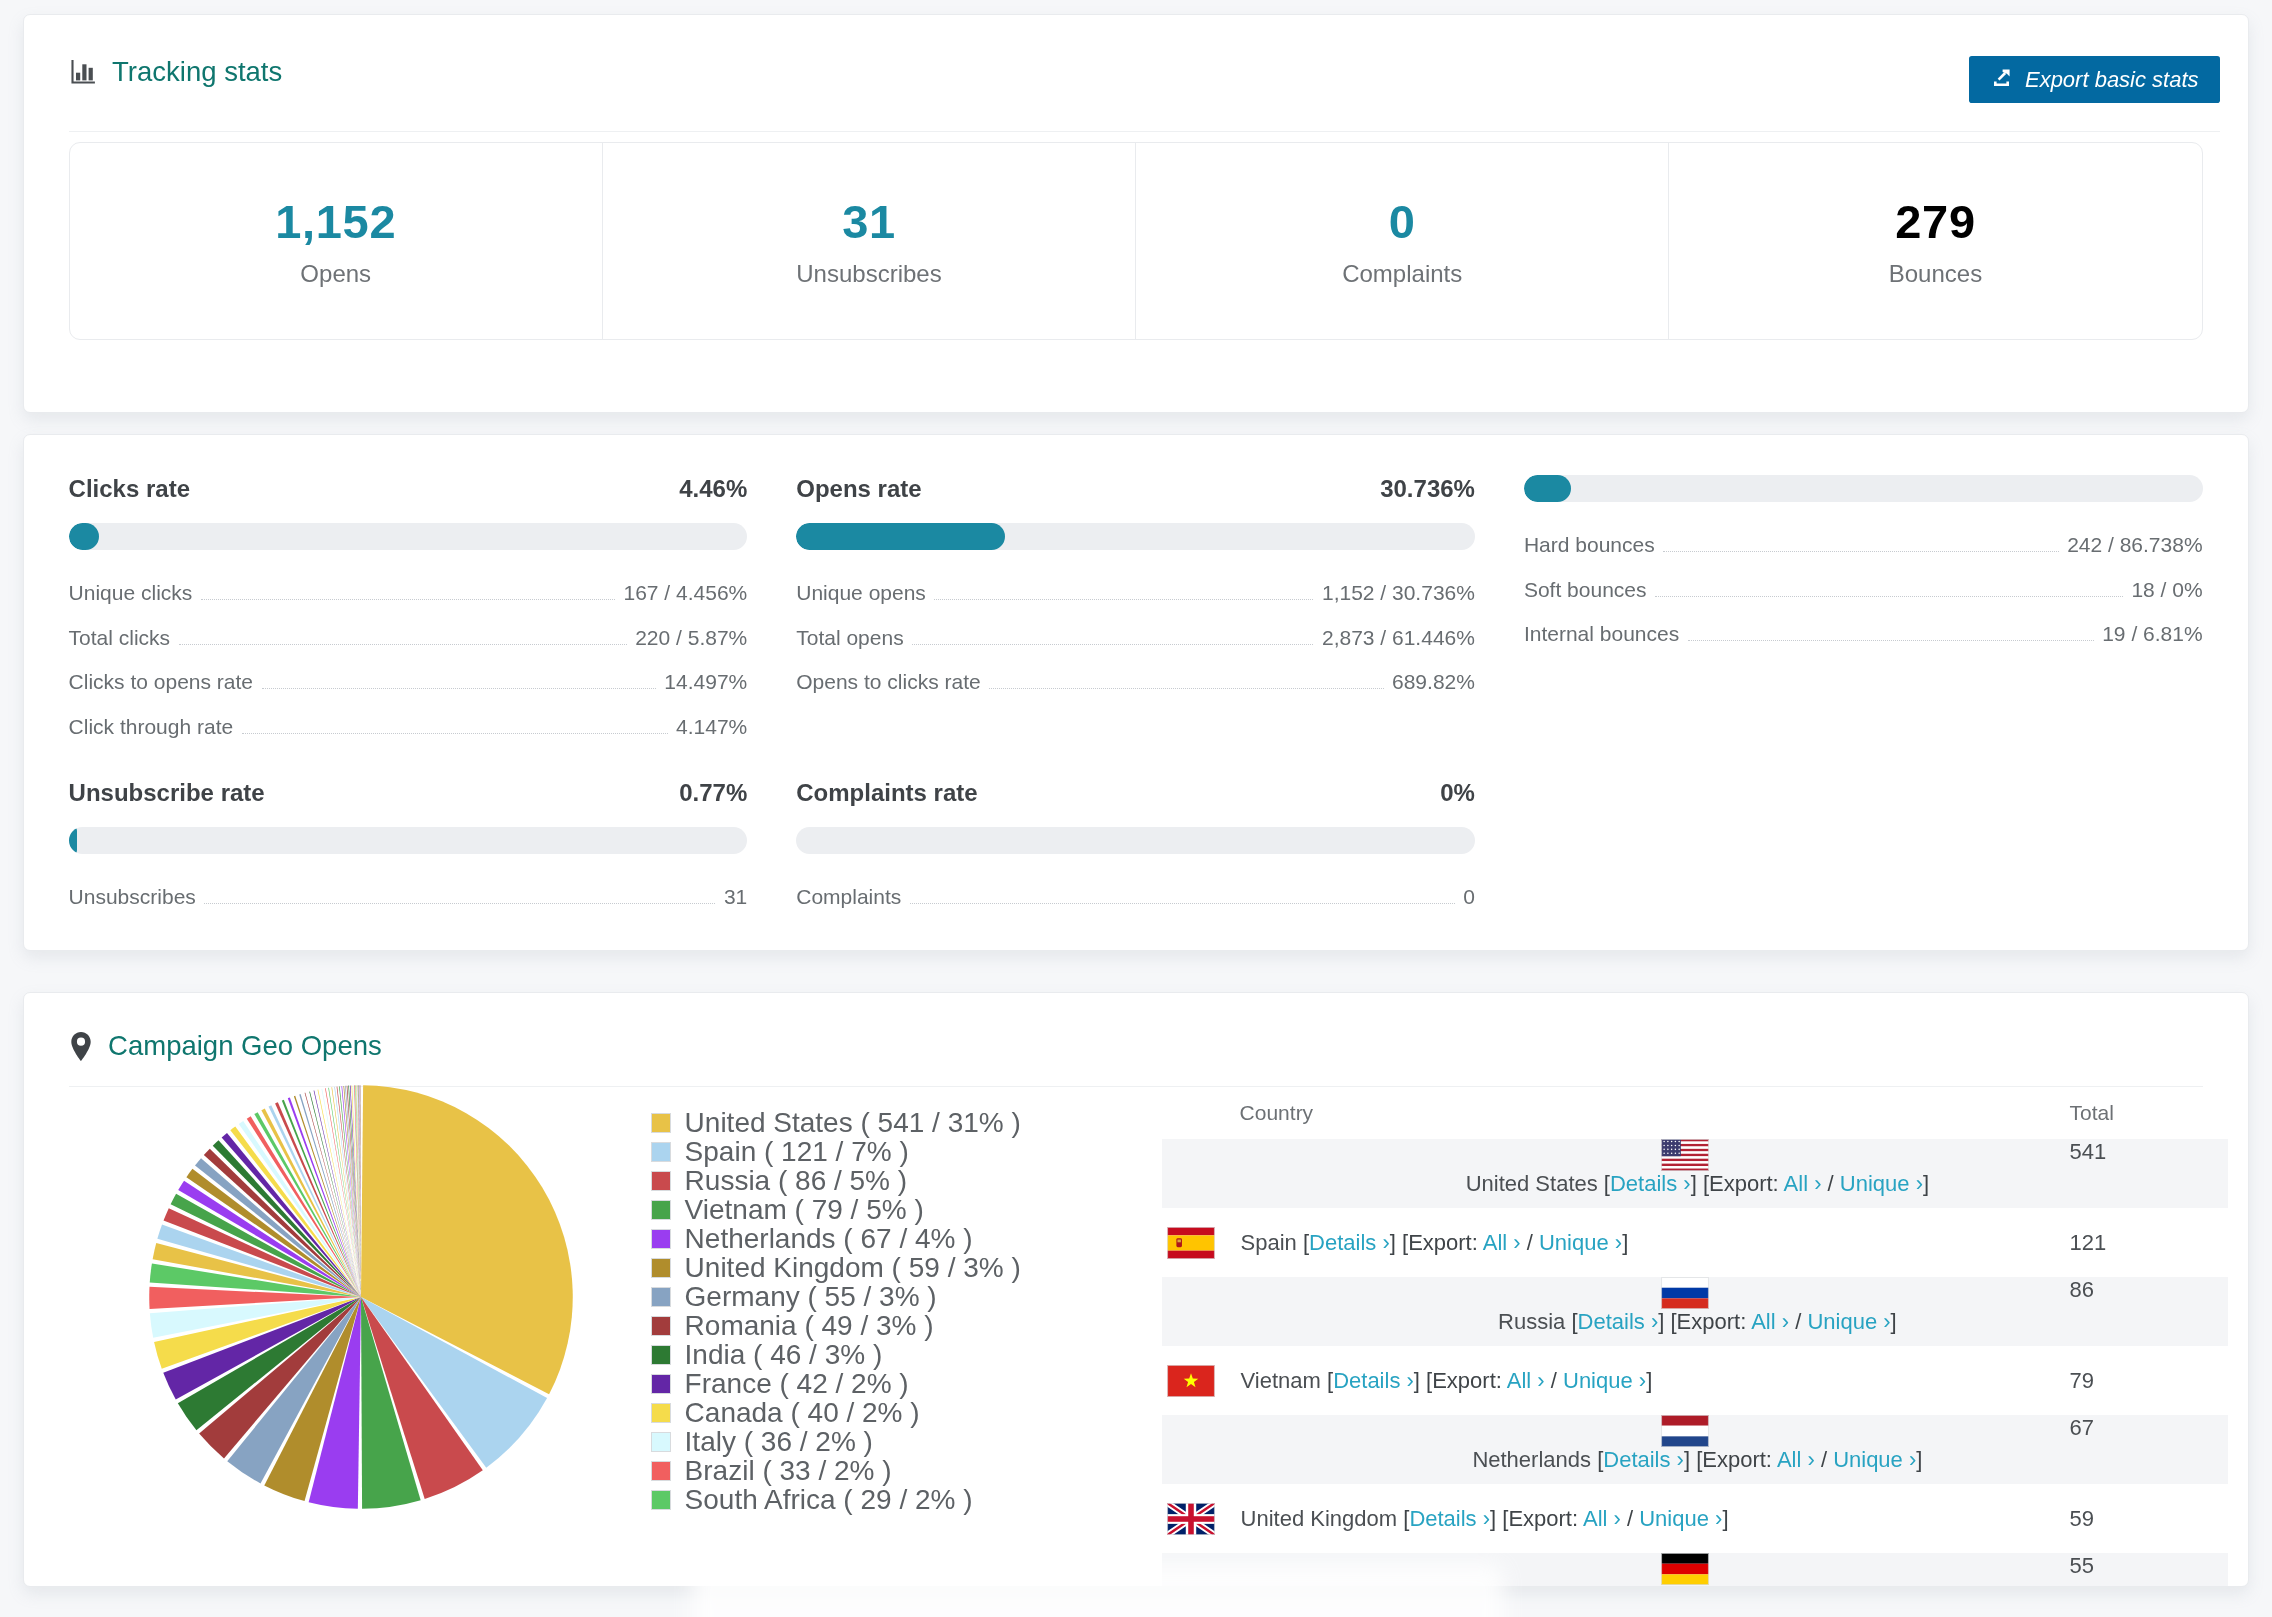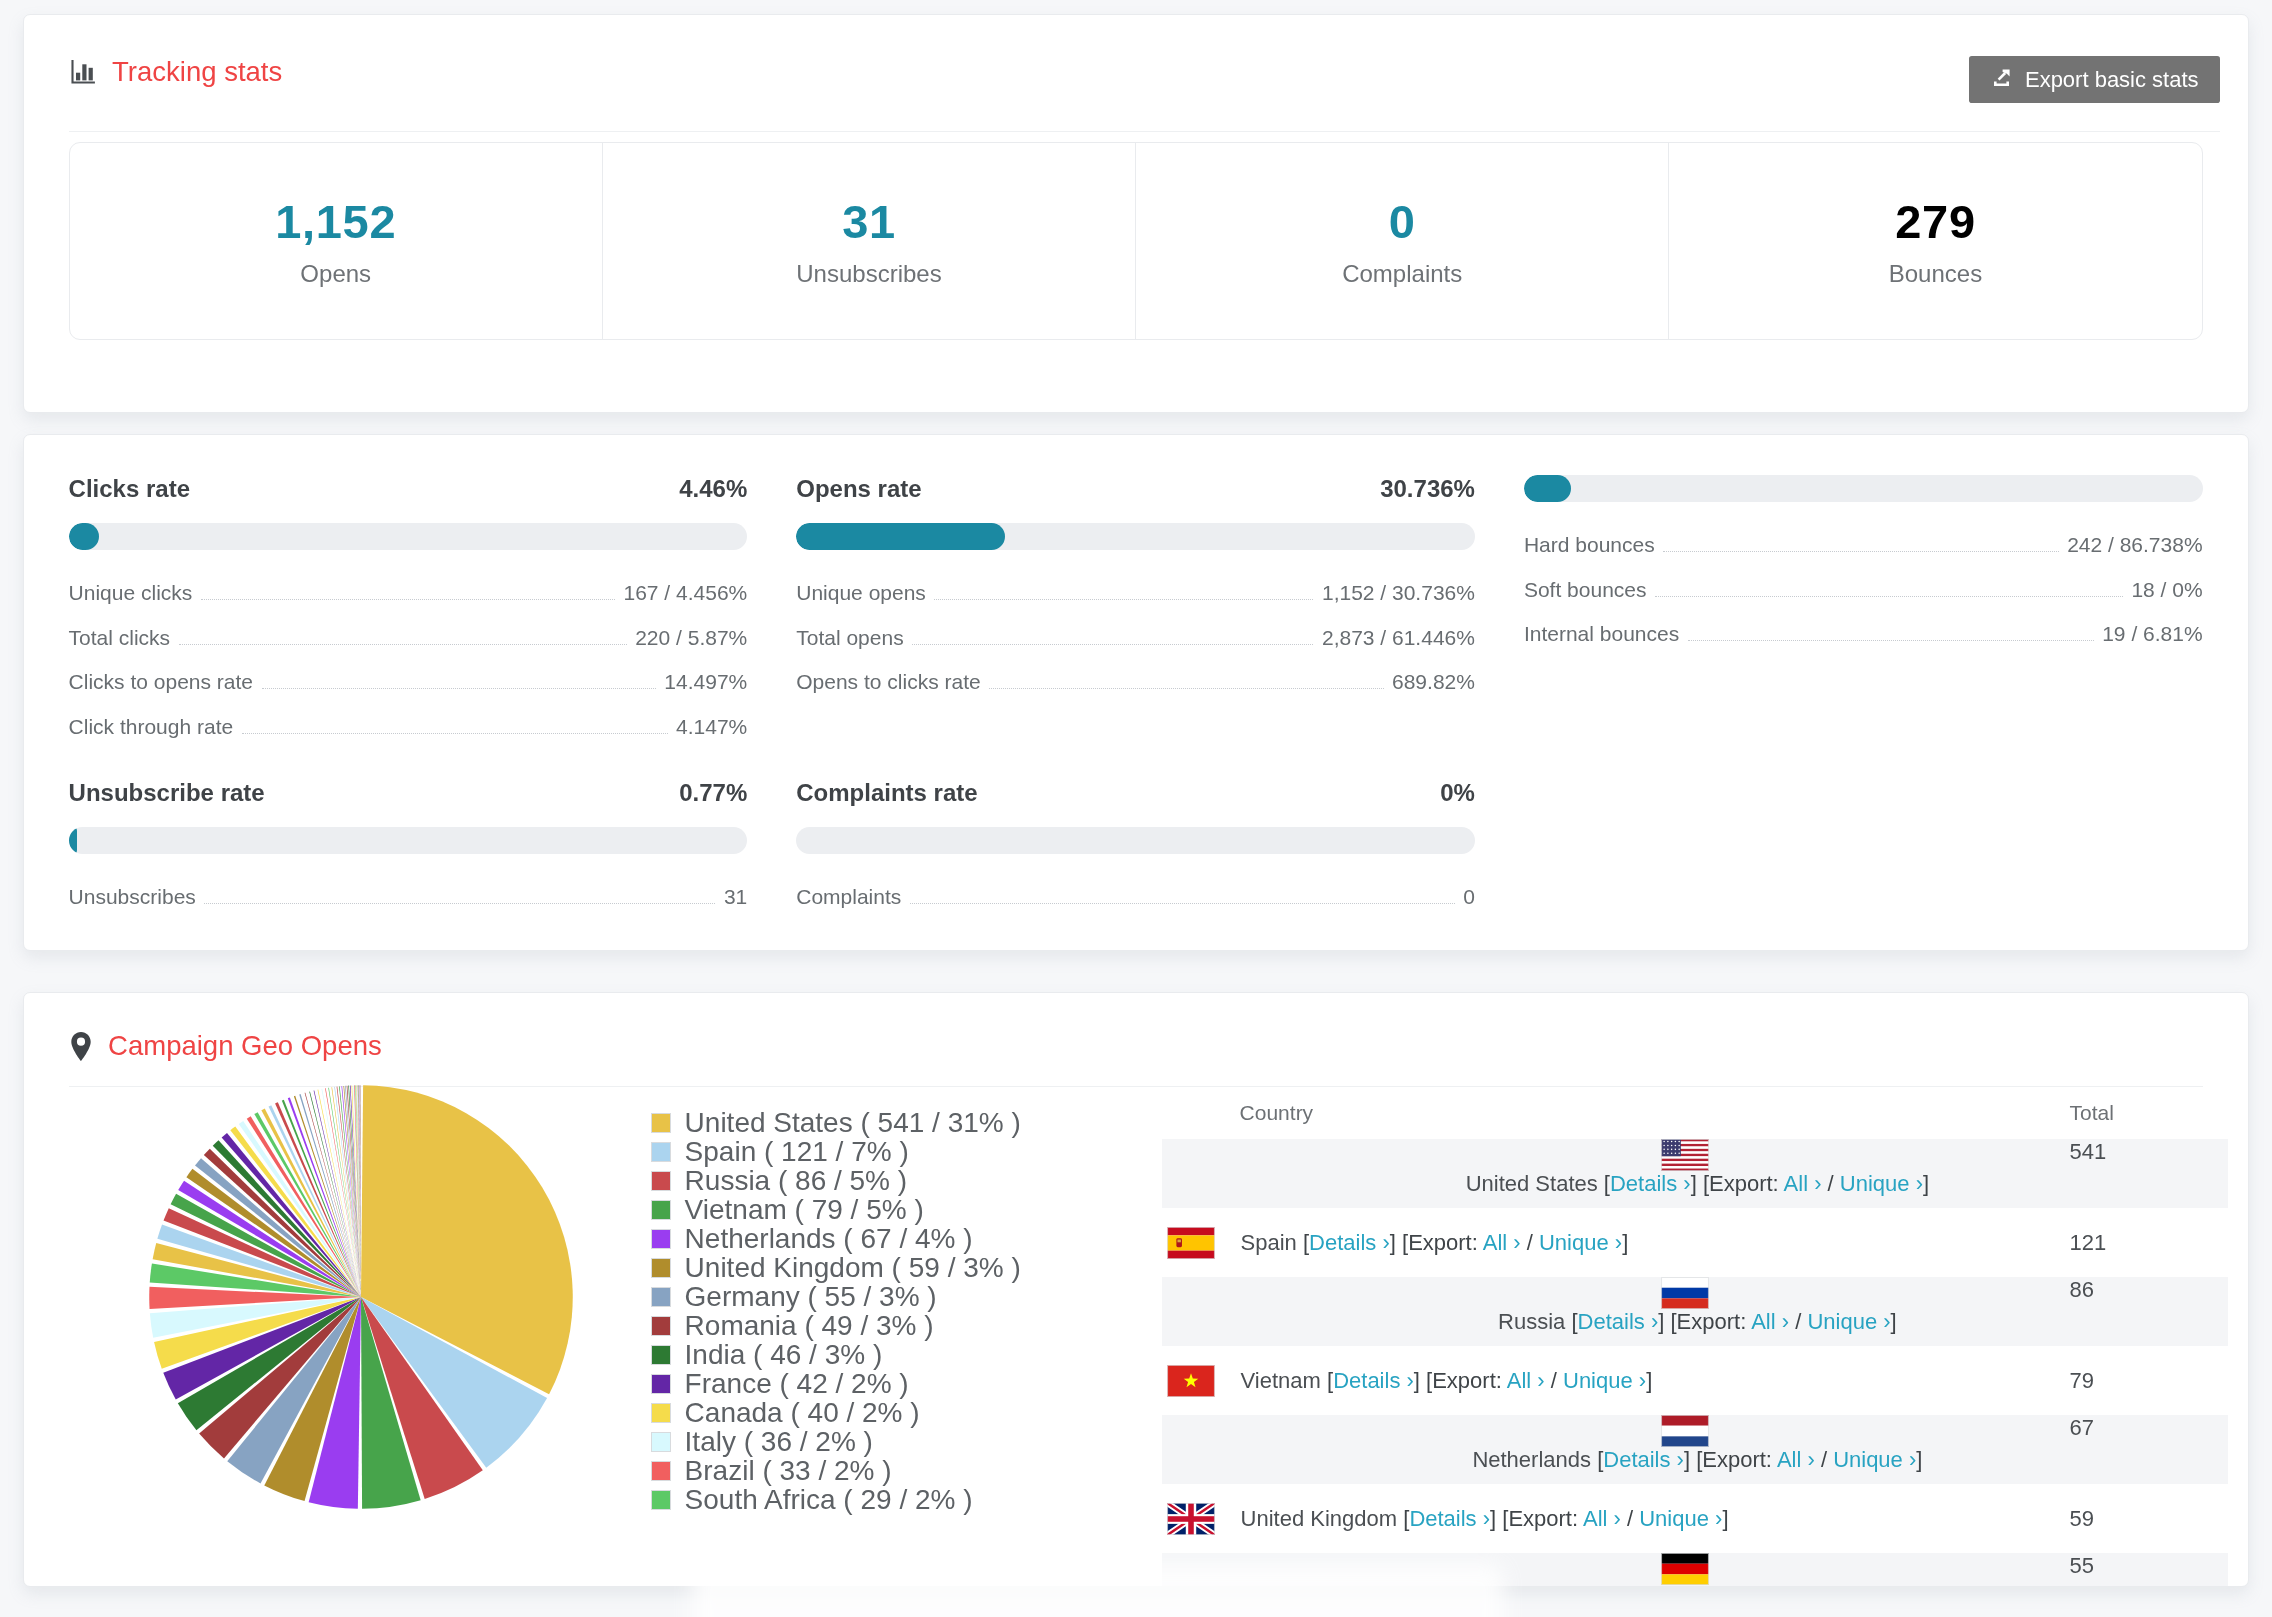--- a/index.html
+++ b/index.html
@@ -3,21 +3,21 @@
 <meta charset="utf-8">
 <style>
   html,body{margin:0;padding:0;background:#f3f4f6;}
   .page{position:relative;width:2273px;height:1618px;background:#f6f7f9;overflow:hidden;
         font-family:"Liberation Sans","DejaVu Sans",sans-serif;color:#45494d;}
   .card{position:absolute;background:#fff;border:0.7px solid #e9ebee;border-radius:7px;
         box-shadow:0 7px 15.5px rgba(145,155,170,.16);box-sizing:border-box;}
   
   .card-tracking{left:22.6px;top:14px;width:2226px;height:399px;}
   .card-head{position:absolute;left:45px;top:41px;display:flex;align-items:center;gap:15.5px;
-             font-size:27.5px;color:#ef4444;}
+             font-size:27.5px;color:#0f766e;}
   .head-icon svg{display:block;}
   .export-btn{position:absolute;right:28px;top:41px;height:47px;display:flex;align-items:center;gap:11.3px;
               padding:0 21px;border:none;border-radius:2.8px;color:#fff;font-size:22px;cursor:pointer;
               font-family:inherit;}
   .h-divider{position:absolute;left:45px;height:1.4px;background:#eef0f2;}
   .card-tracking .h-divider{top:116px;right:28px;}
   .stat-row{position:absolute;left:45px;right:45px;top:127px;height:196px;border:0.7px solid #e9ebee;
             border-radius:11px;display:flex;background:#fff;}
   .stat-cell{flex:1;display:flex;flex-direction:column;align-items:center;justify-content:center;
              border-right:0.7px solid #e9ebee;}
@@ -66,21 +66,21 @@
       <span class="head-icon">
         <svg width="28" height="28" viewBox="0 0 40 40">
           <path d="M5 3v32h32" stroke="#4a4e52" stroke-width="3" fill="none"></path>
           <rect x="10" y="21" width="6" height="11" fill="#4a4e52"></rect>
           <rect x="19" y="9" width="6" height="23" fill="#4a4e52"></rect>
           <rect x="28" y="14" width="6" height="18" fill="#4a4e52"></rect>
         </svg>
       </span>
       <span>Tracking stats</span>
     </div>
-    <button class="export-btn" style="background: #737373;">
+    <button class="export-btn" style="background: #0369a1; font-style: italic;">
       <span>
         <svg width="24" height="24" viewBox="0 0 24 24">
           <path d="M4 16.5v4.5h15v-4.5h-2.6v1.9H6.6v-1.9z" fill="#fff"></path>
           <path d="M8.6 14.6 L15.2 8" stroke="#fff" stroke-width="2.6" fill="none"></path>
           <polygon points="12.6,4.4 19.6,4.4 19.6,11.4 16.9,8.7 12.6,7.1" fill="#fff"></polygon>
         </svg>
       </span>
       <span>Export basic stats</span>
     </button>
     <div class="h-divider"></div>

